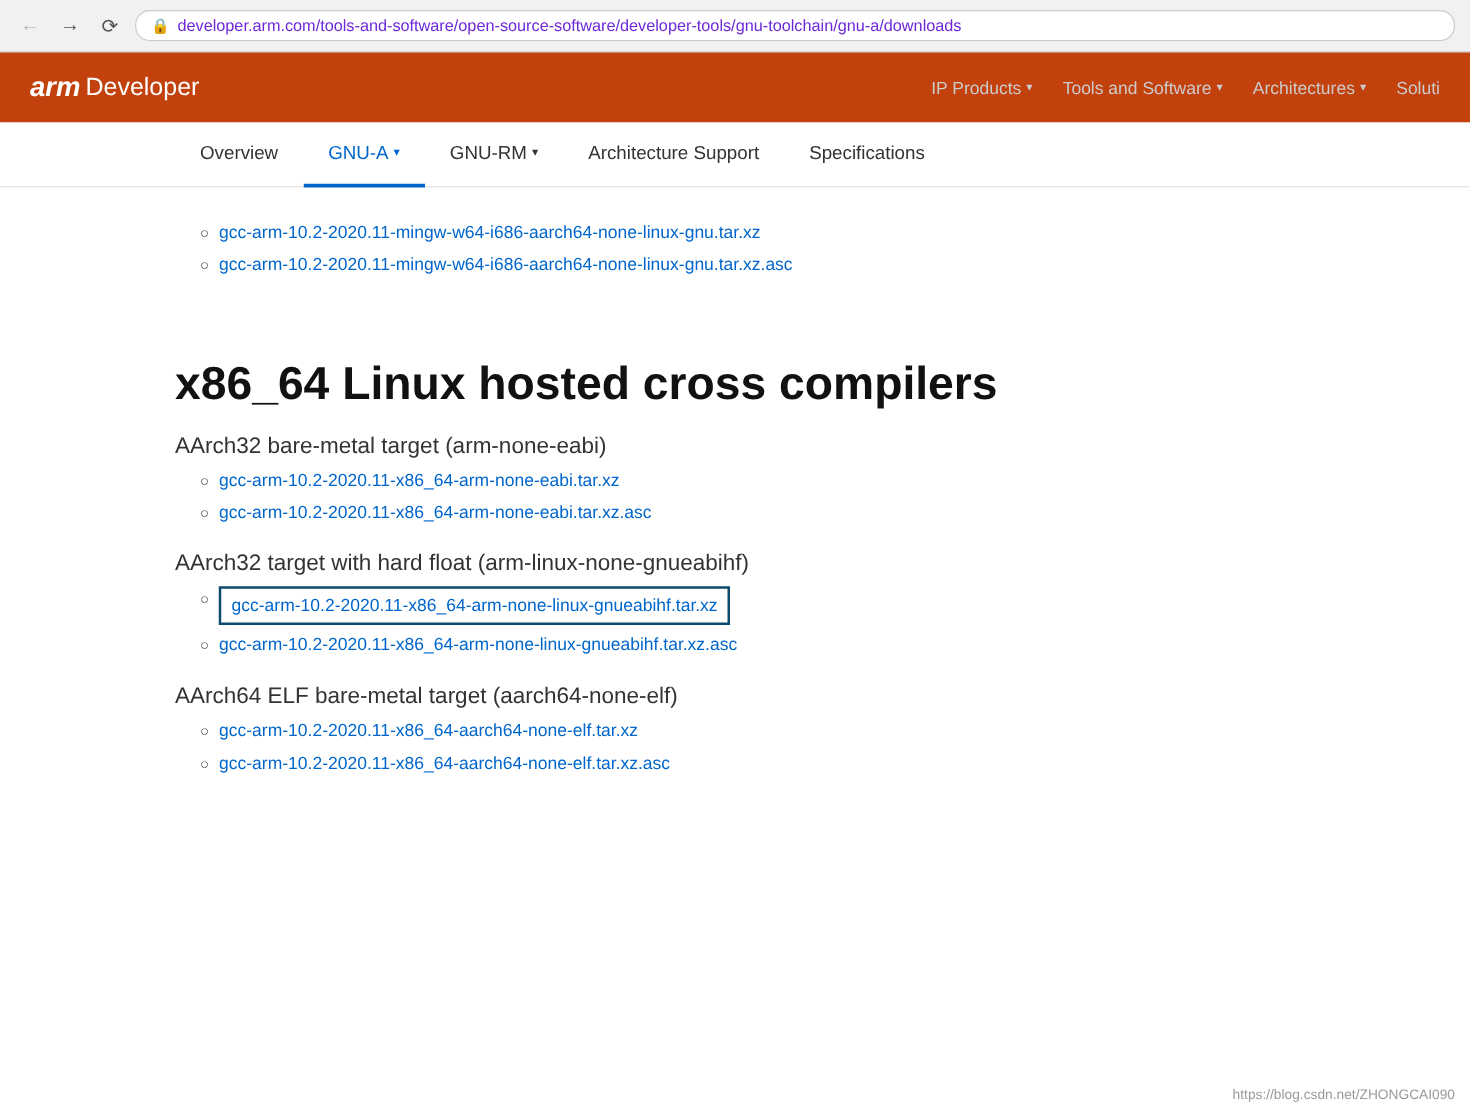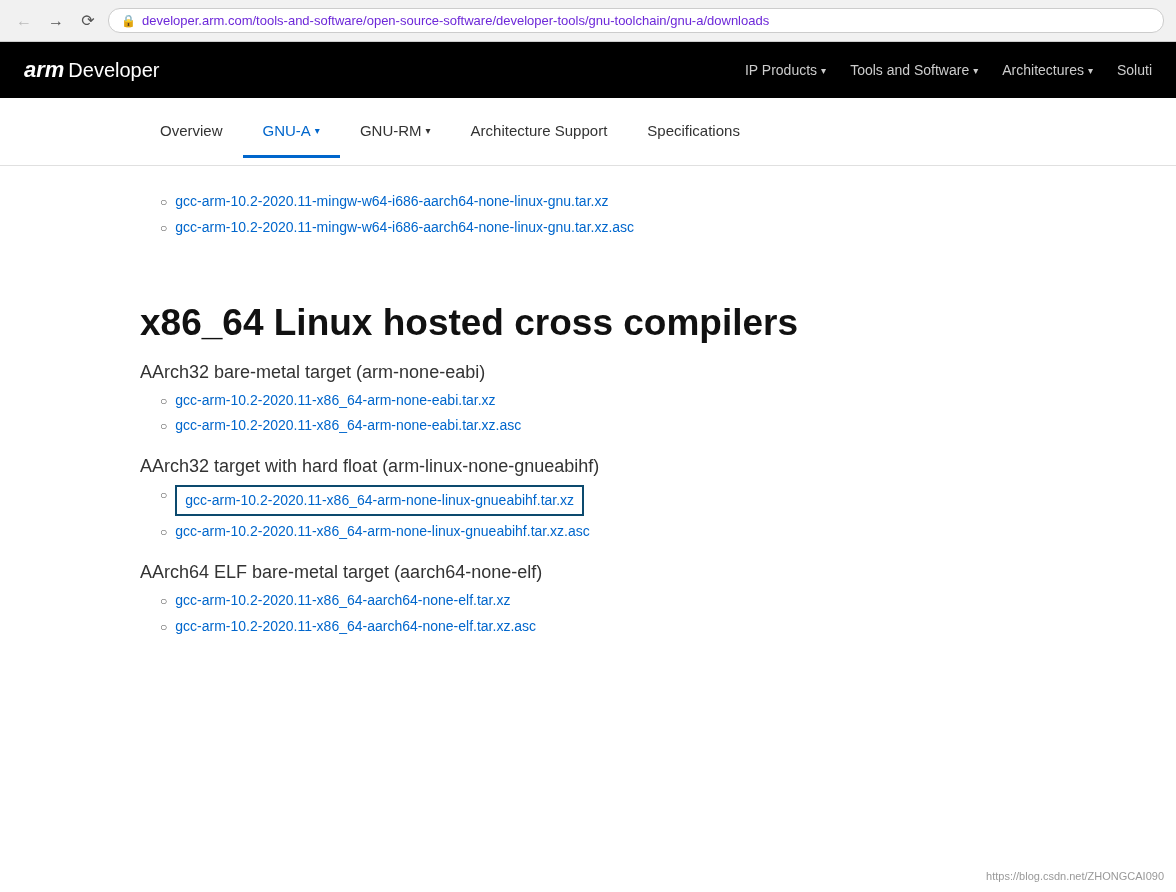--- a/index.html
+++ b/index.html
@@ -34,21 +34,21 @@
       color: #333;
       display: flex;
       align-items: center;
       gap: 6px;
     }
     .lock-icon { color: #555; font-size: 12px; }
     .url-text { color: #6d28d9; font-size: 13px; }
 
     
     .top-nav {
-      background: #000000;
+      background: #c2410c;
       height: 56px;
       display: flex;
       align-items: center;
       padding: 0 24px;
     }
     .logo {
       color: white;
       font-size: 22px;
       font-weight: bold;
       display: flex;
@@ -72,21 +72,21 @@
     }
     .dropdown-arrow { font-size: 10px; }
 
     
     .secondary-nav {
       background: #fff;
       border-bottom: 1px solid #e0e0e0;
       display: flex;
       align-items: center;
       padding: 0 140px;
-      height: 68px;
+      height: 52px;
       gap: 0;
     }
     .tab {
       padding: 0 20px;
       height: 52px;
       display: flex;
       align-items: center;
       font-size: 15px;
       color: #333;
       cursor: pointer;

